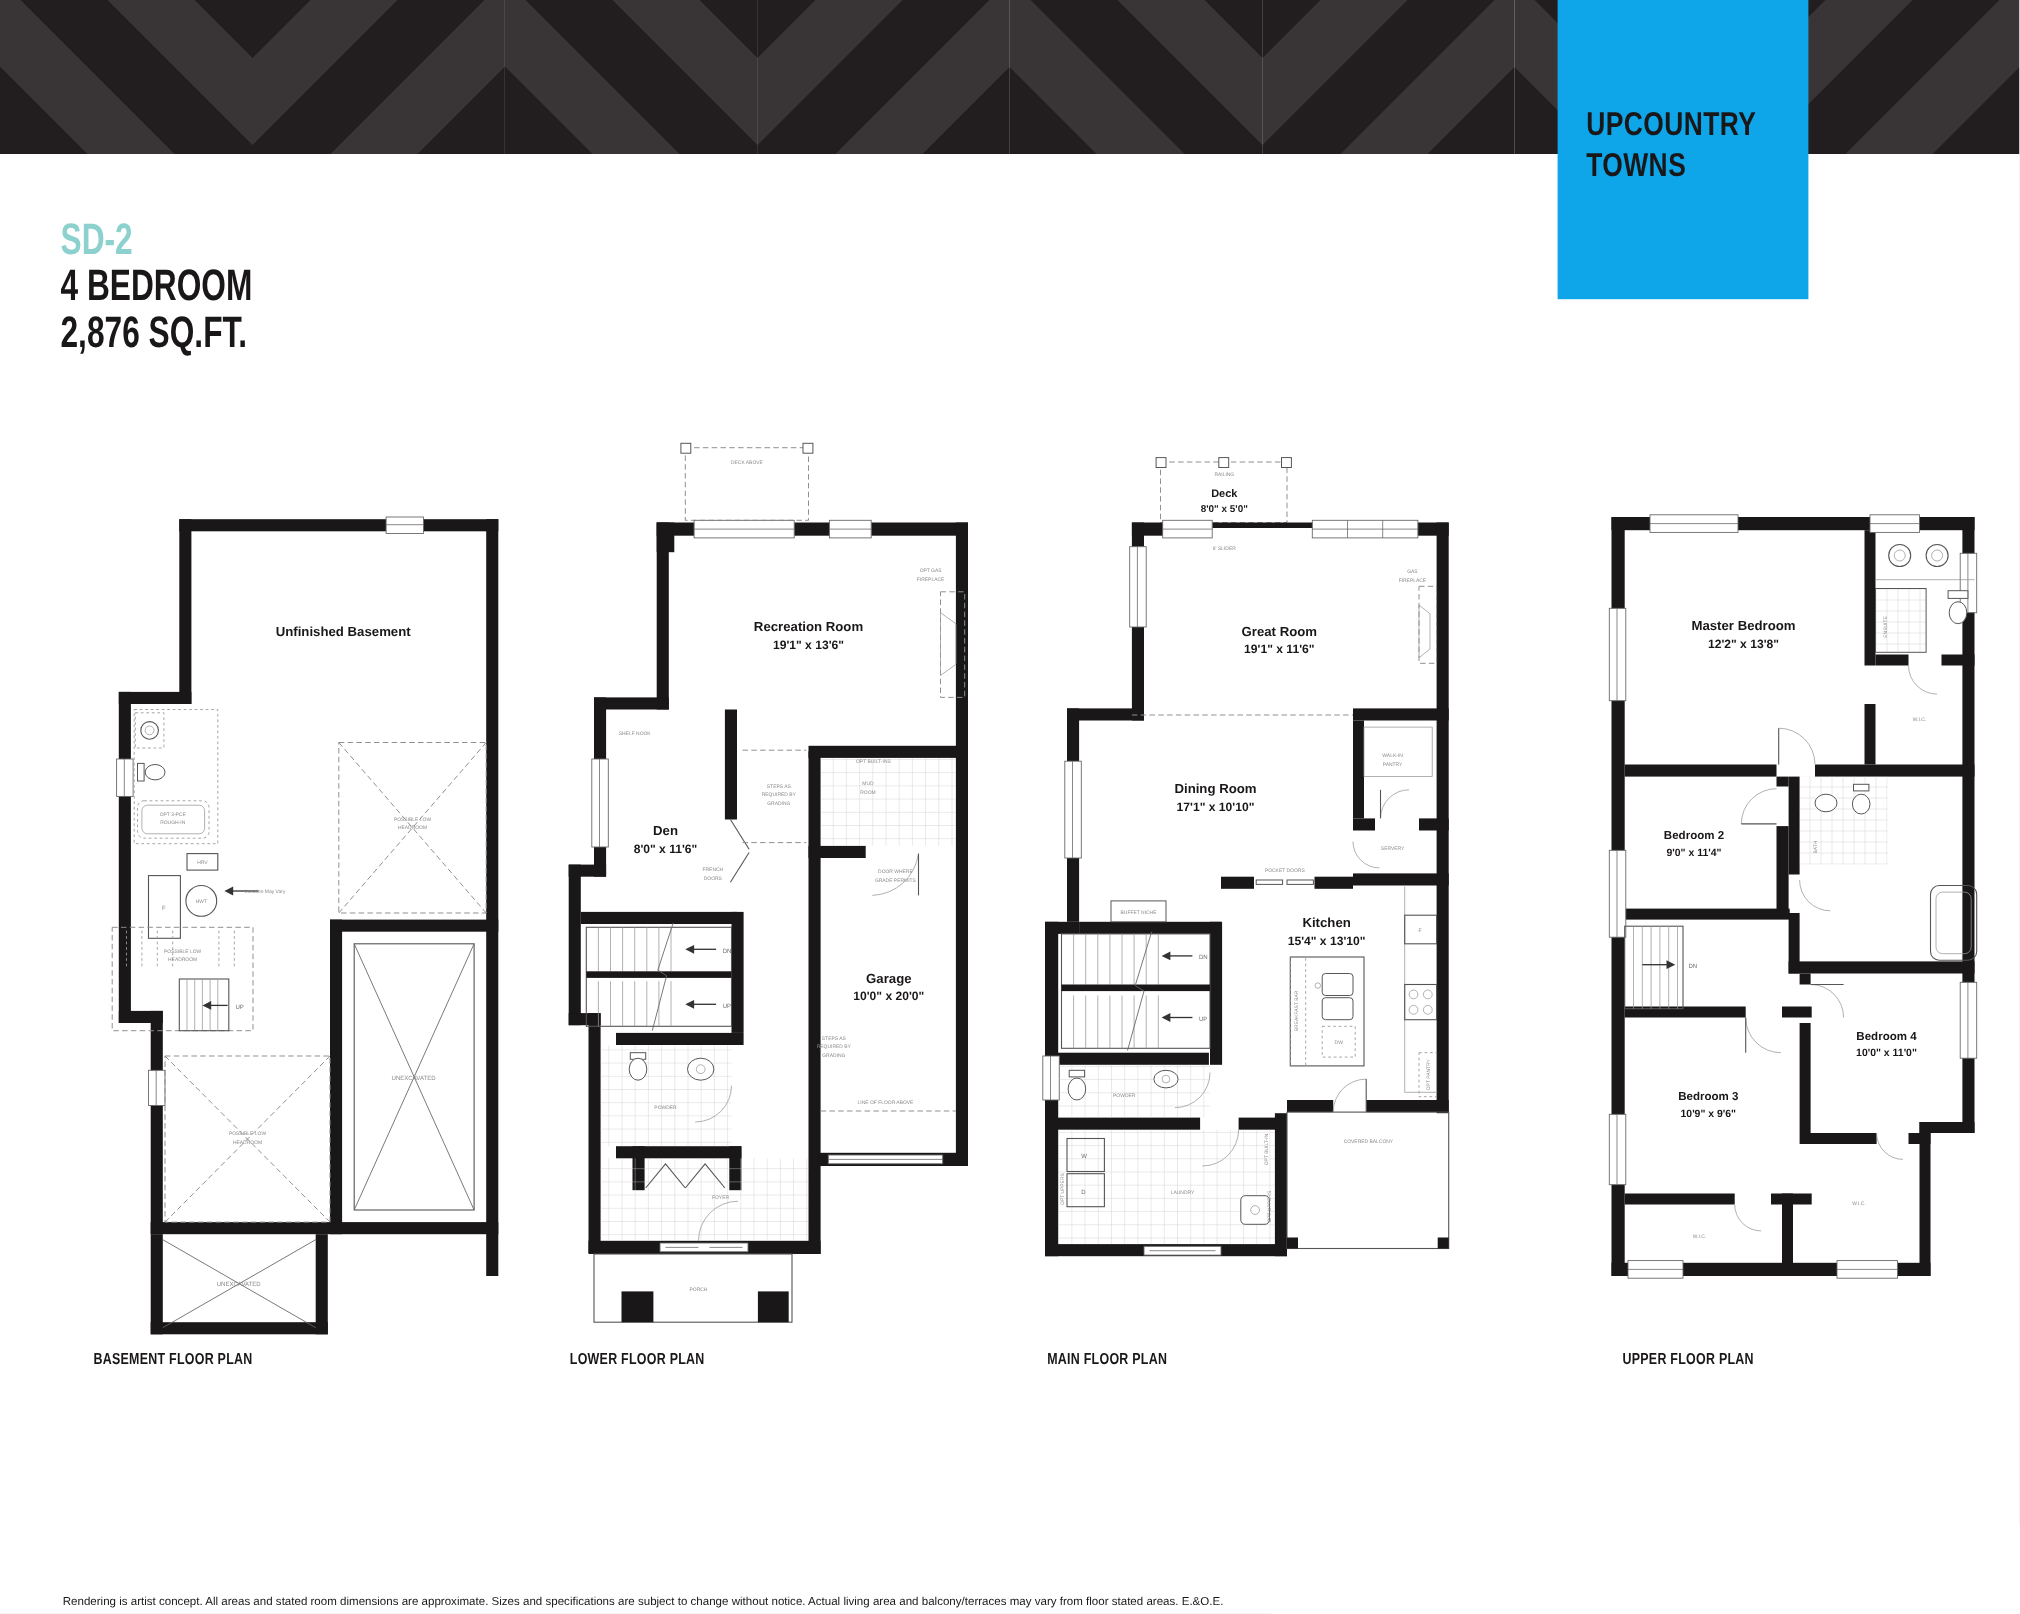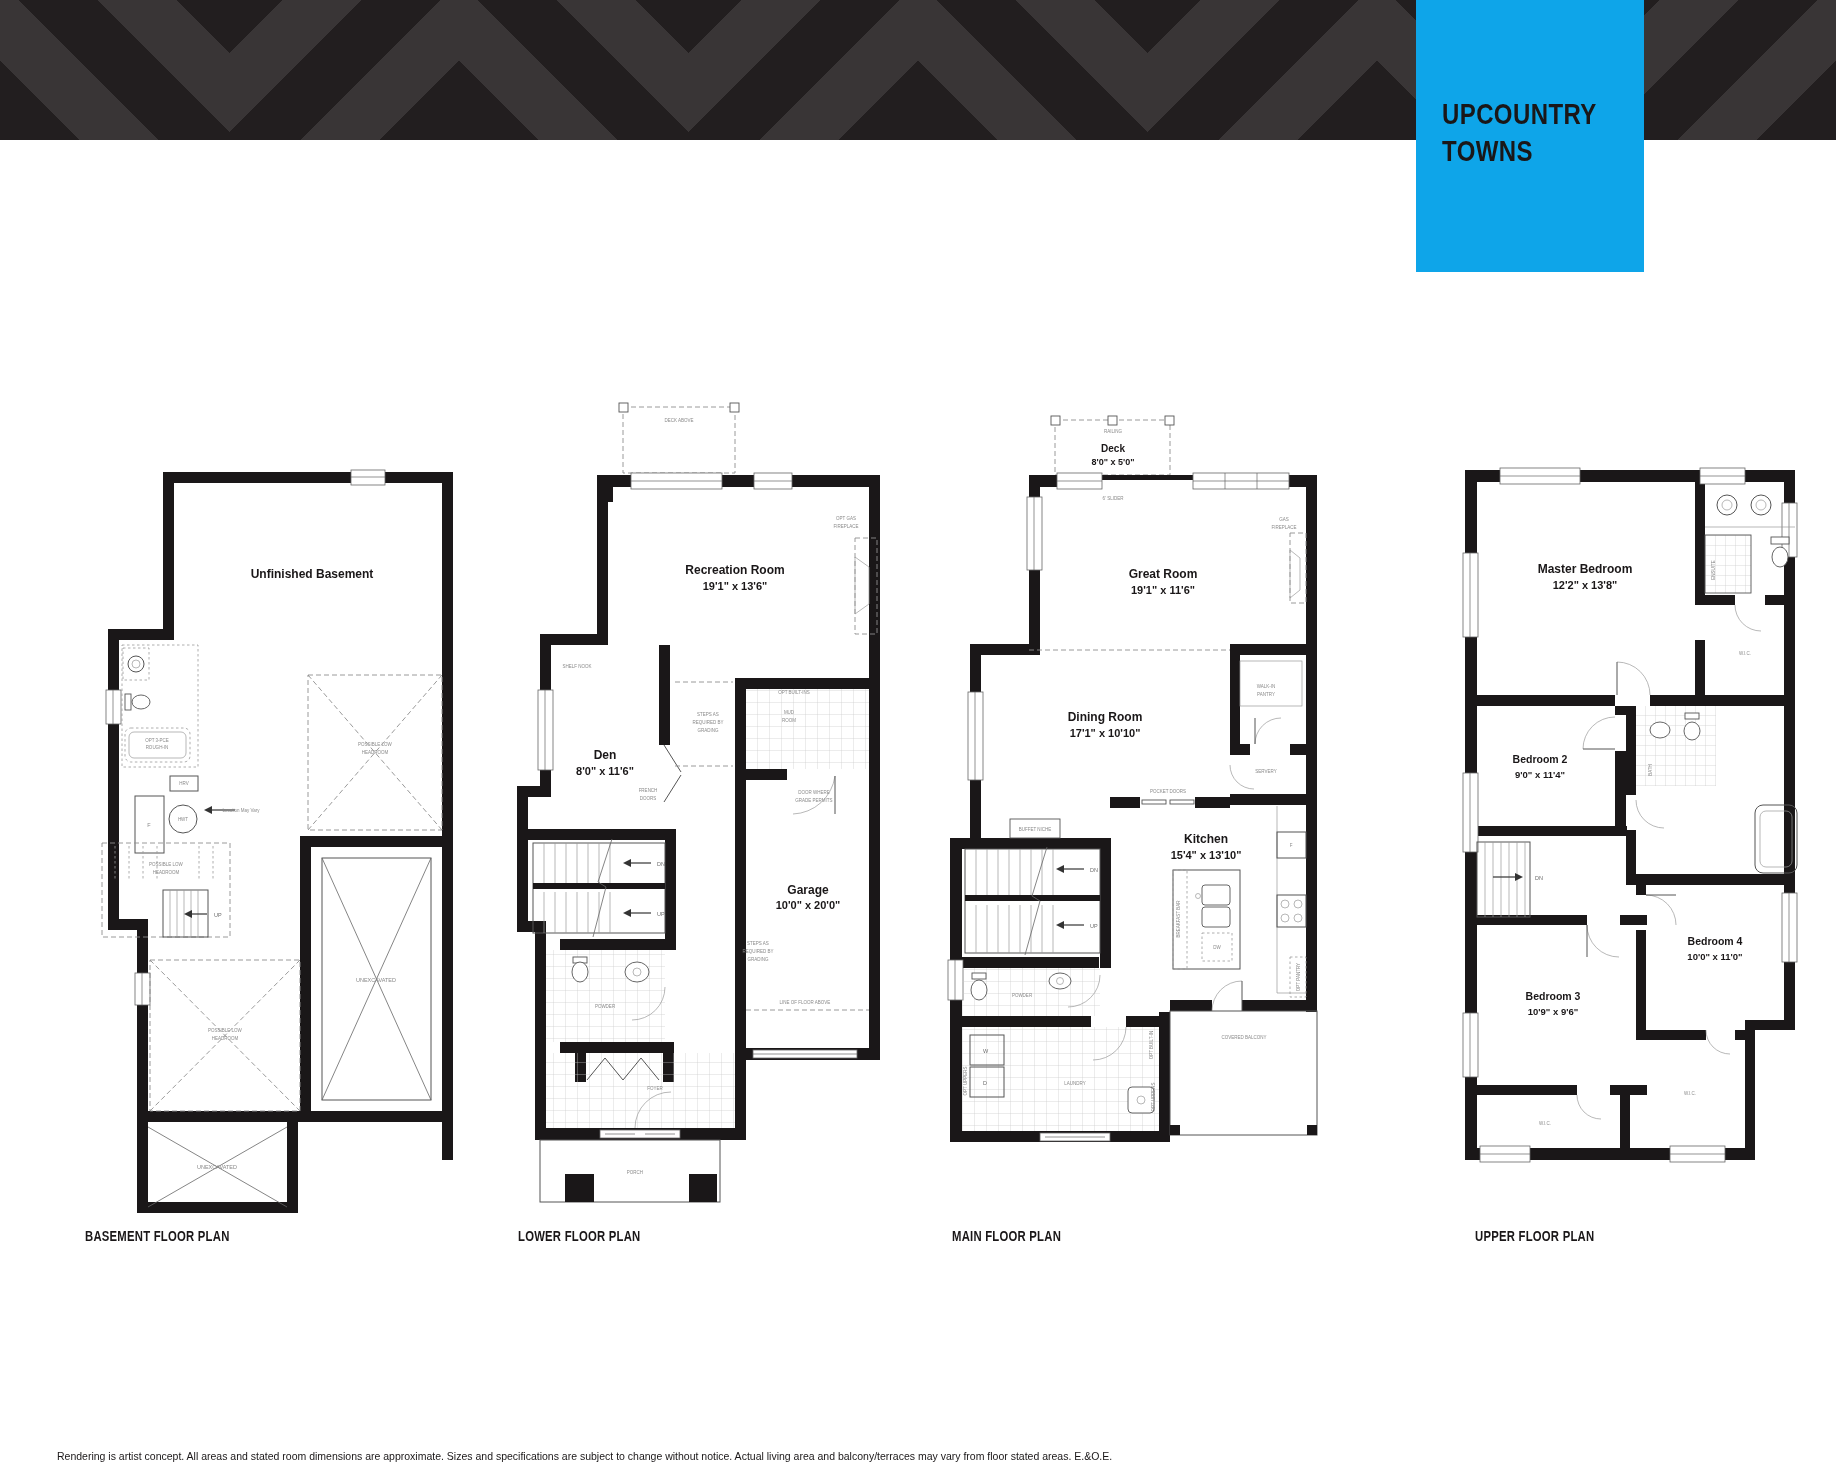--- a/index.html
+++ b/index.html
@@ -56,20 +56,25 @@
     <div class="chev"></div>
     <div class="chev"></div>
     <div class="chev"></div>
   </div>
 
   <div class="brandbox">
     <div class="brandline">UPCOUNTRY</div>
     <div class="brandline">TOWNS</div>
   </div>
 
+  <div class="idblock">
+    <div class="idline teal">SD-2</div>
+    <div class="idline">4 BEDROOM</div>
+    <div class="idline">2,876 SQ.FT.</div>
+  </div>
 
   <svg class="plan" style="left:75px;top:470px;" width="385" height="740" viewBox="0 0 385 740">
     <g>
       <rect class="w" x="88" y="2" width="190" height="11"></rect>
       <rect class="w" x="308" y="2" width="70" height="11"></rect>
       <rect class="w" x="367" y="2" width="11" height="688"></rect>
       <rect class="w" x="88" y="2" width="11" height="168"></rect>
       <rect class="w" x="33" y="159" width="66" height="11"></rect>
       <rect class="w" x="33" y="159" width="11" height="63"></rect>
       <rect class="w" x="33" y="252" width="11" height="208"></rect>

